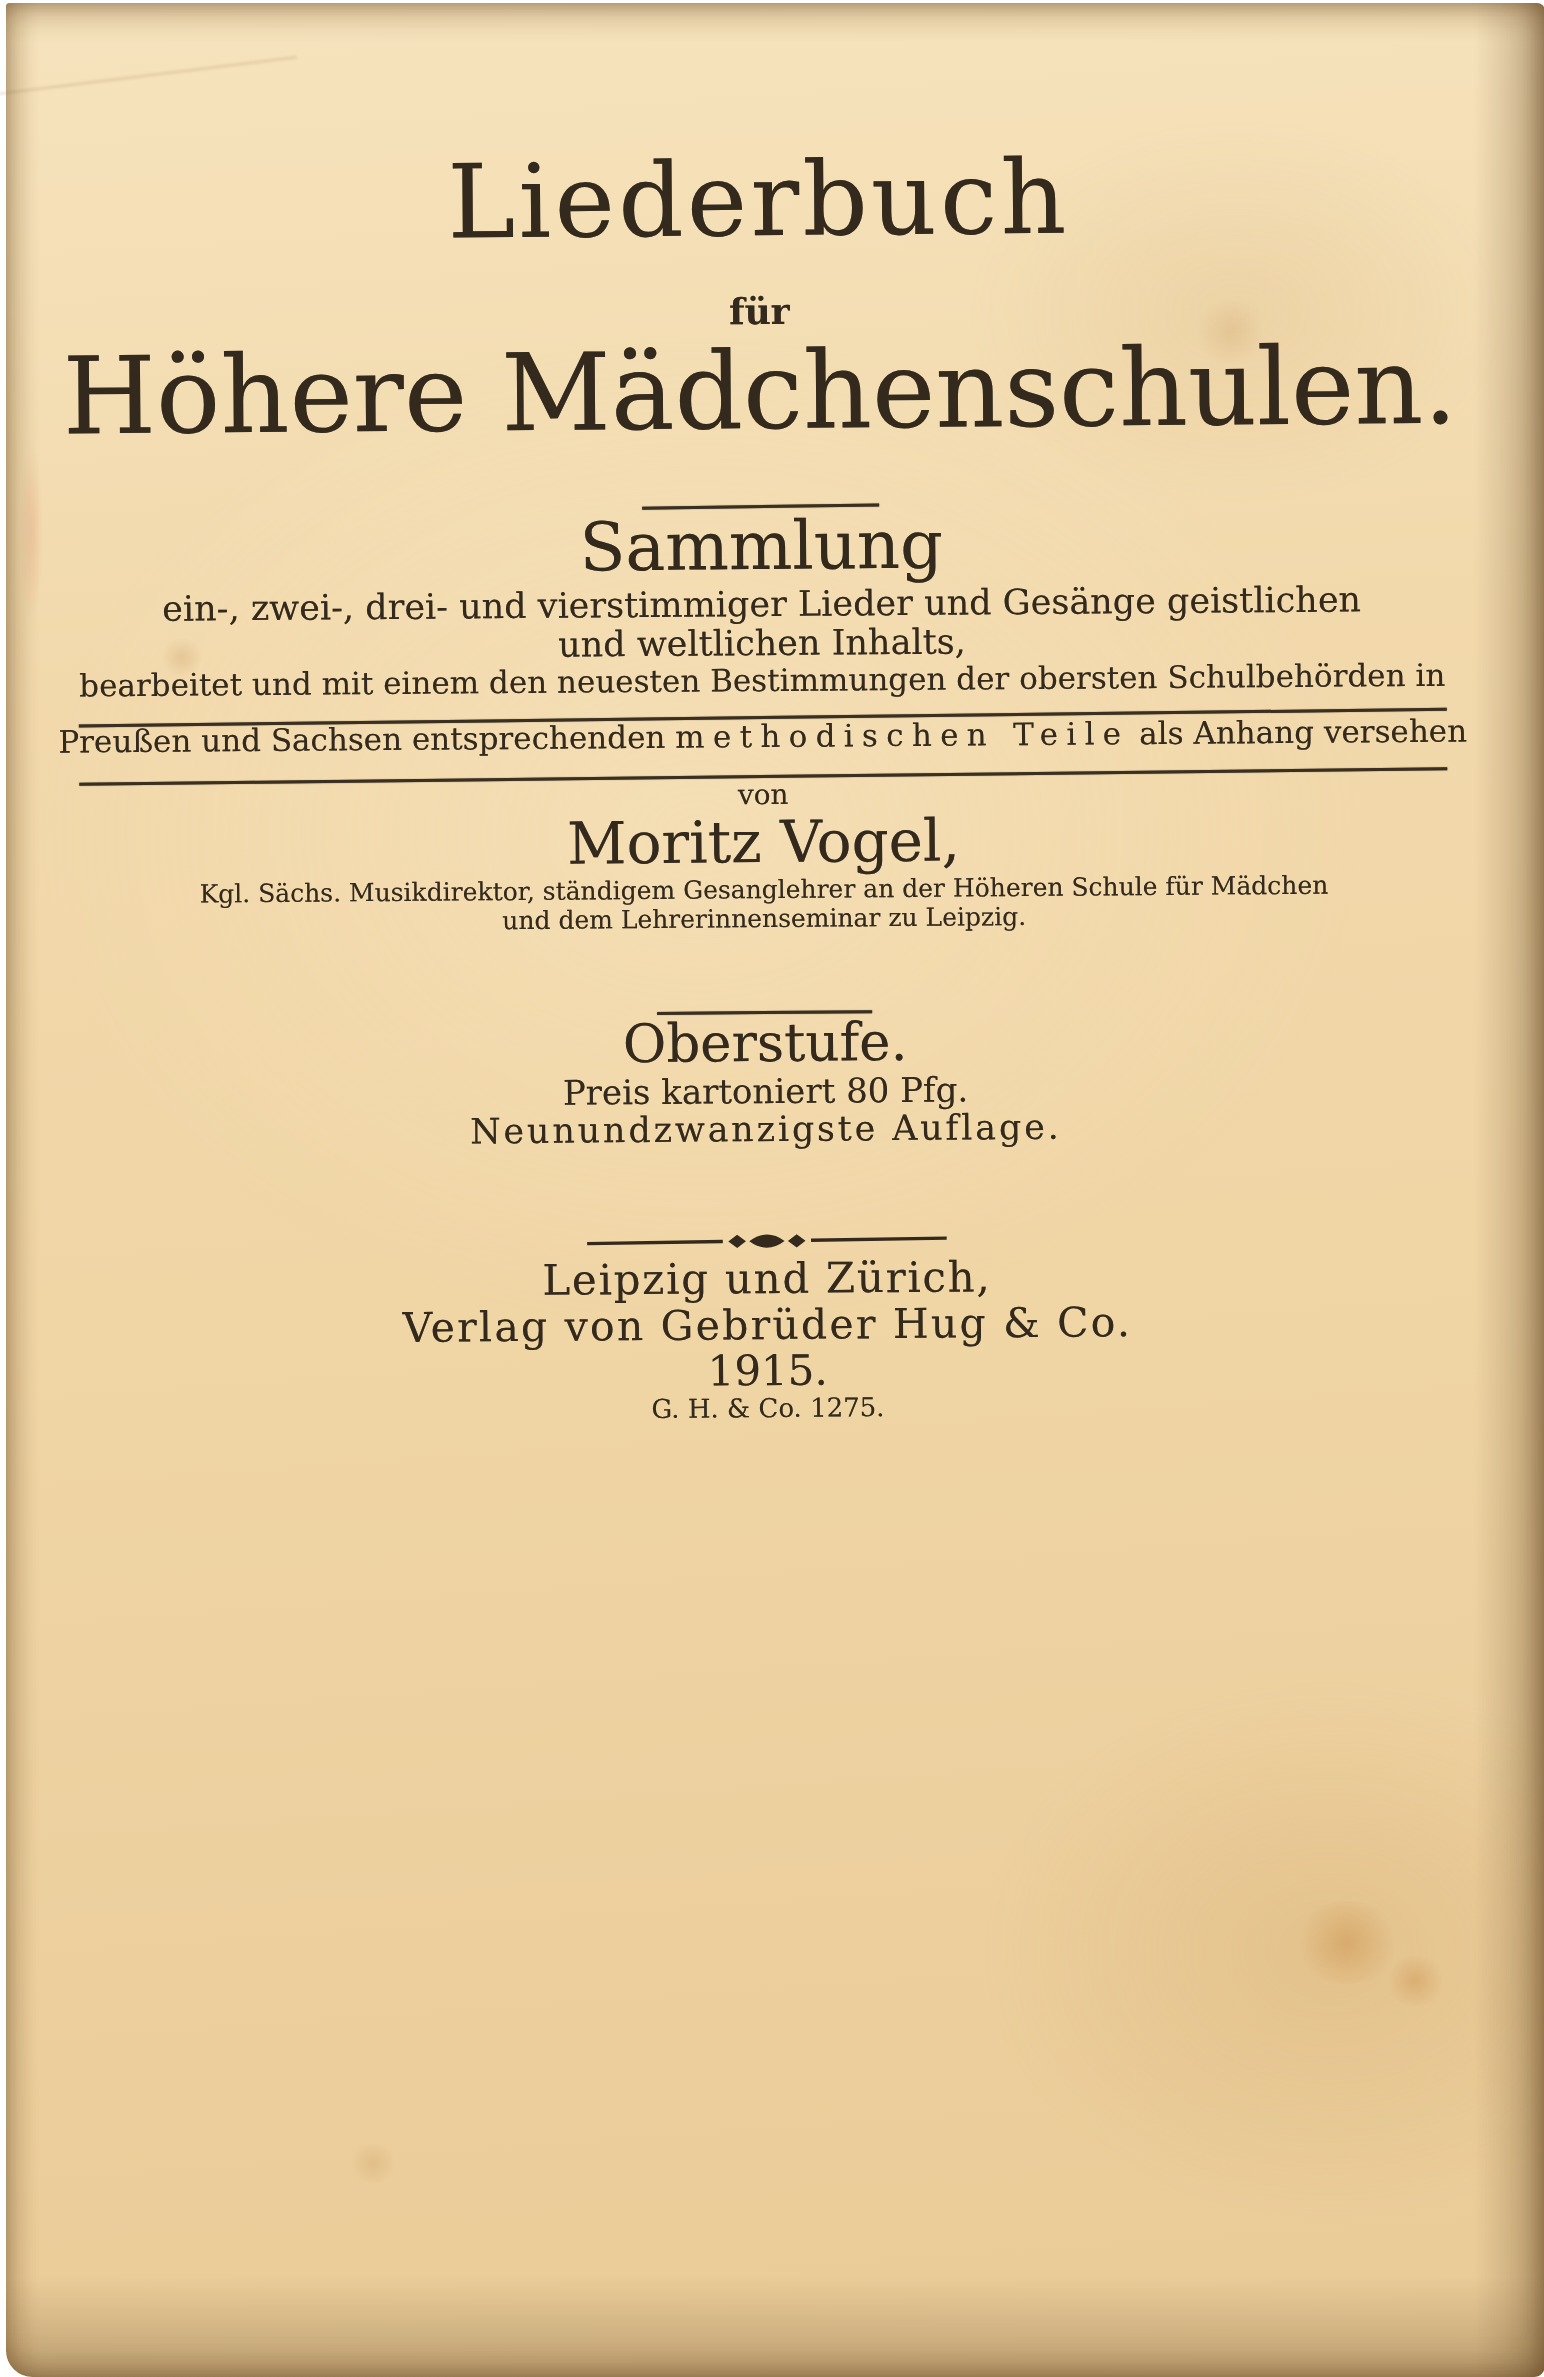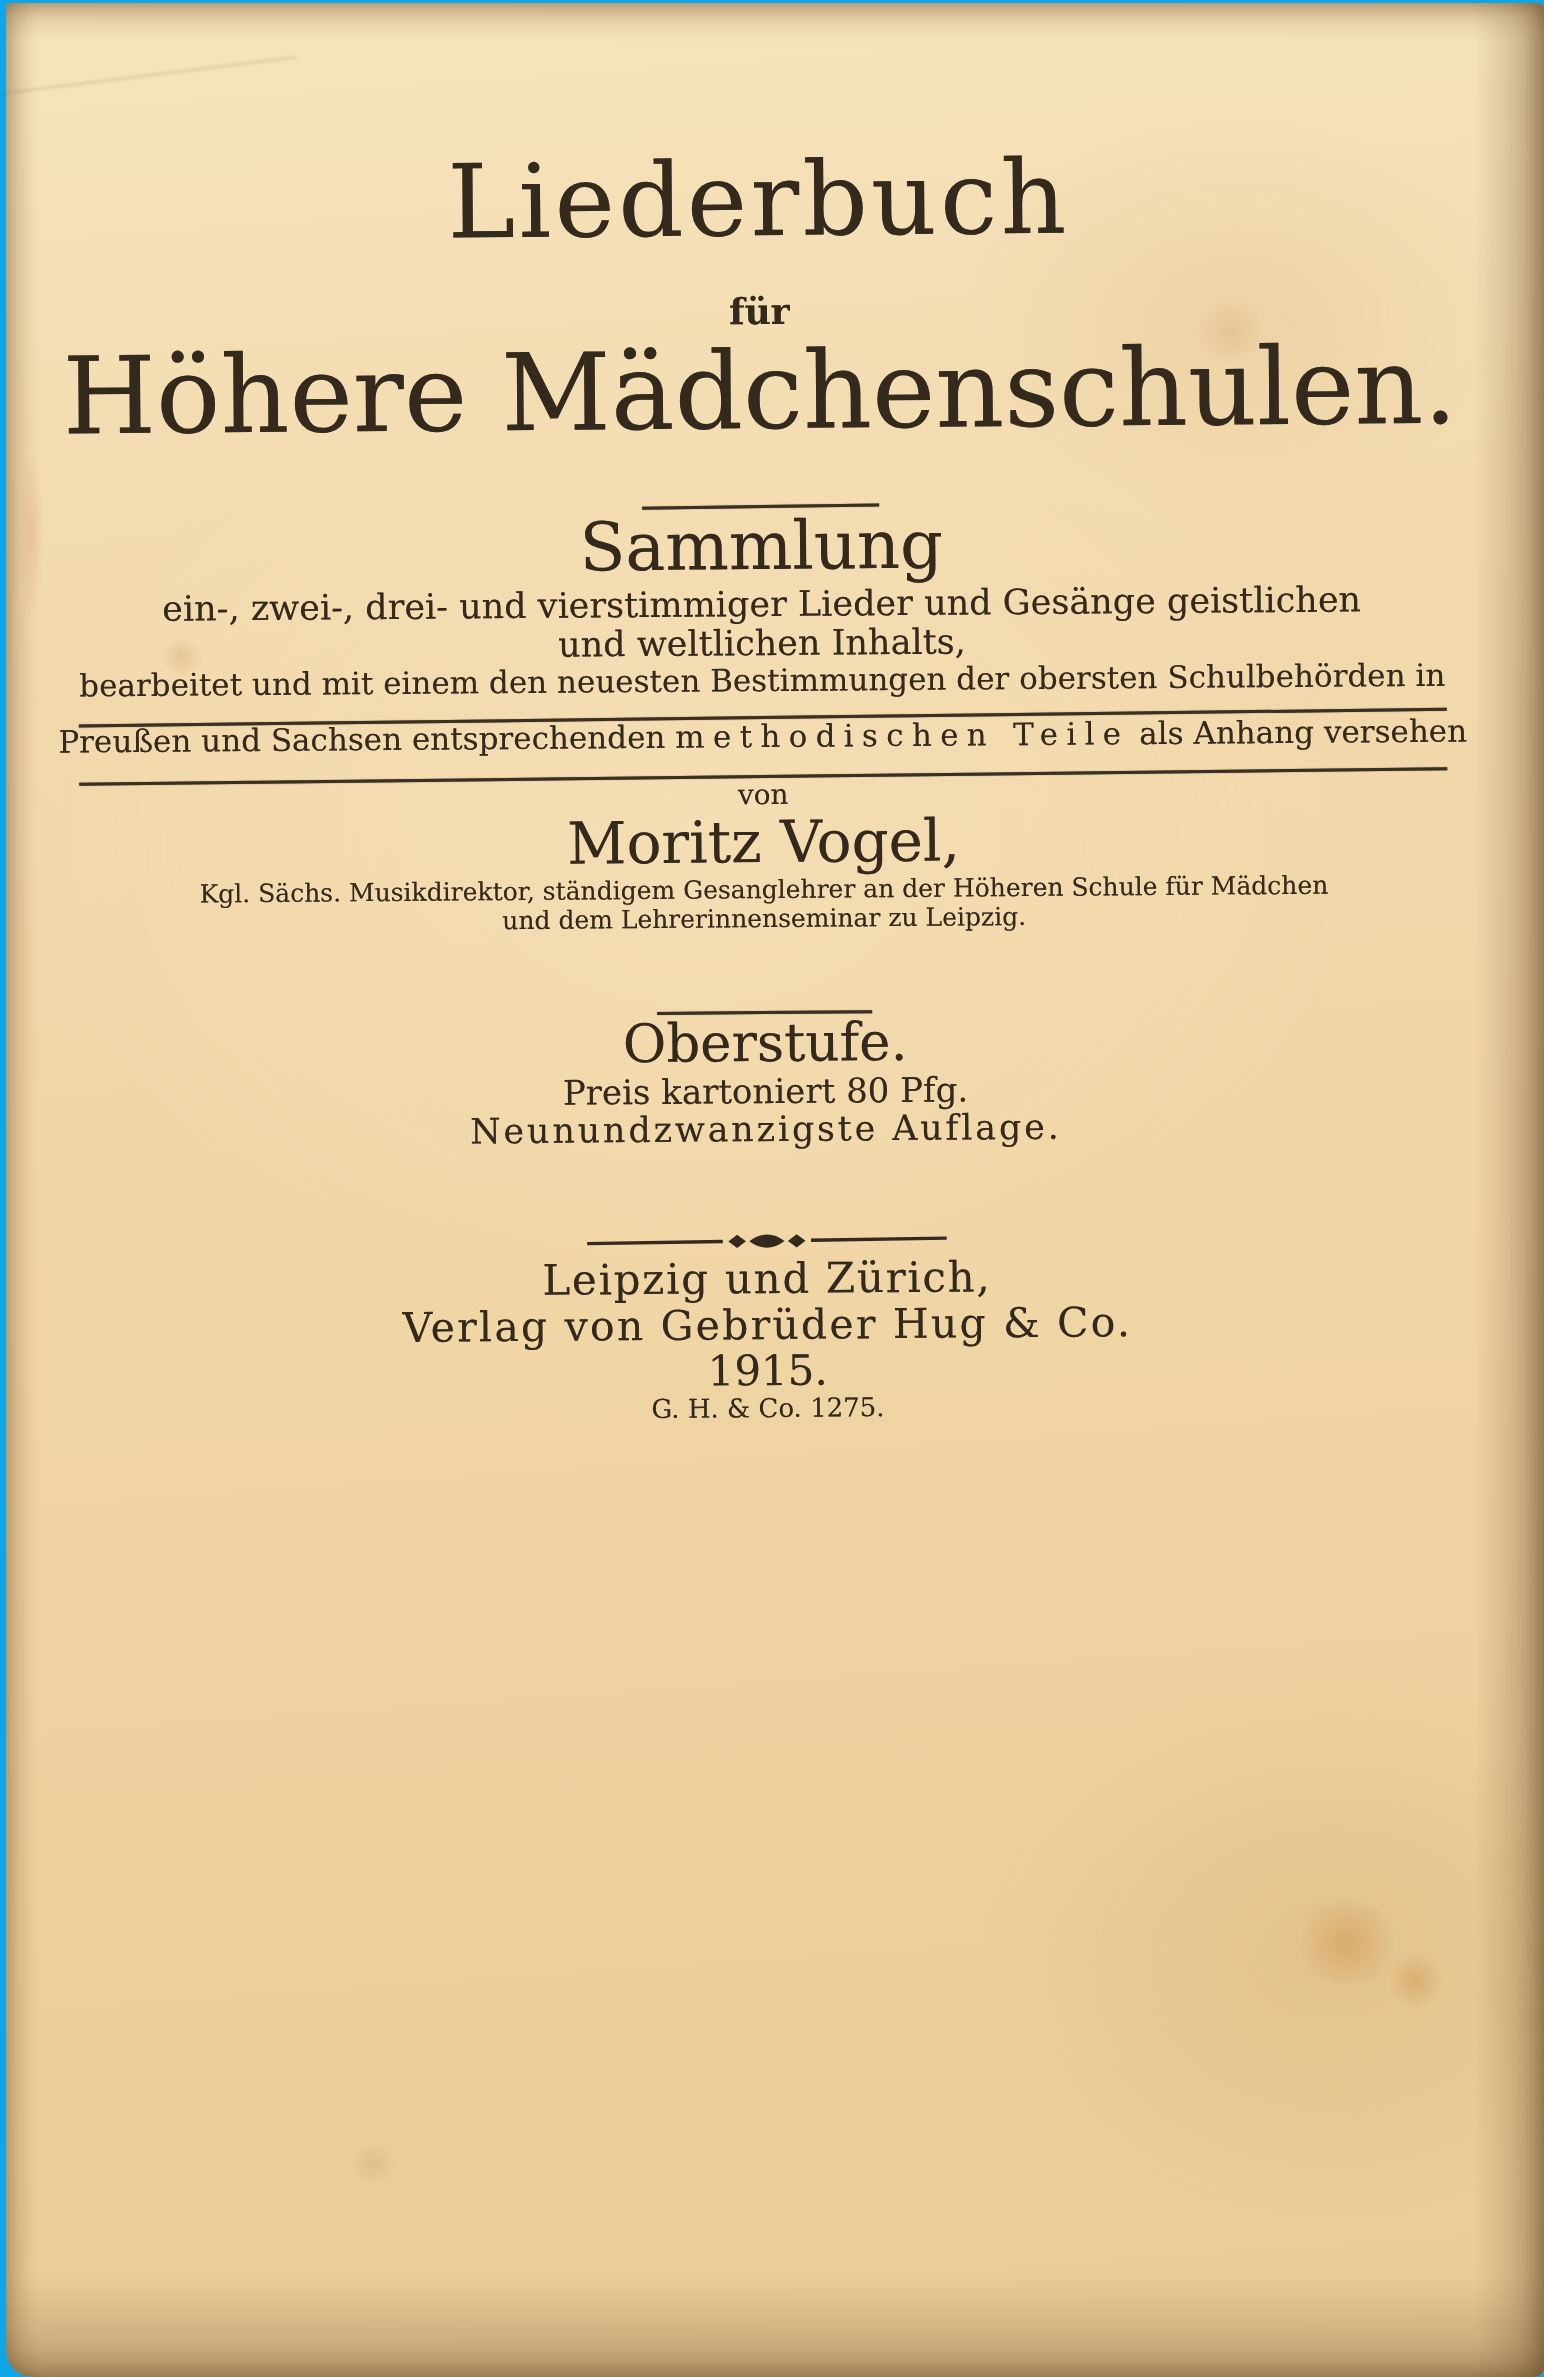--- a/index.html
+++ b/index.html
@@ -9,21 +9,21 @@
     width: 1545px;
     height: 2377px;
     background: #d9dad5;
     overflow: hidden;
     font-family: "DejaVu Serif", "Liberation Serif", serif;
   }
   .scan {
     position: relative;
     width: 1545px;
     height: 2377px;
-    background: #0ea5e9;
+    background: #ffffff;
   }
   
   .page {
     position: absolute;
     top: 3.3px; left: 5.5px; right: 0; bottom: 0;
     border-radius: 3.3px 7.7px 11px 26.5px;
     background:
       radial-gradient(ellipse 497px 386px at 86% 82%, rgba(193,142,72,0.20), rgba(193,142,72,0) 70%),
       radial-gradient(ellipse 386px 276px at 80% 13%,  rgba(185,135,65,0.12), rgba(185,135,65,0) 70%),
       radial-gradient(ellipse 883px 662px at 45% 35%, rgba(255,240,210,0.25), rgba(255,240,210,0) 75%),

